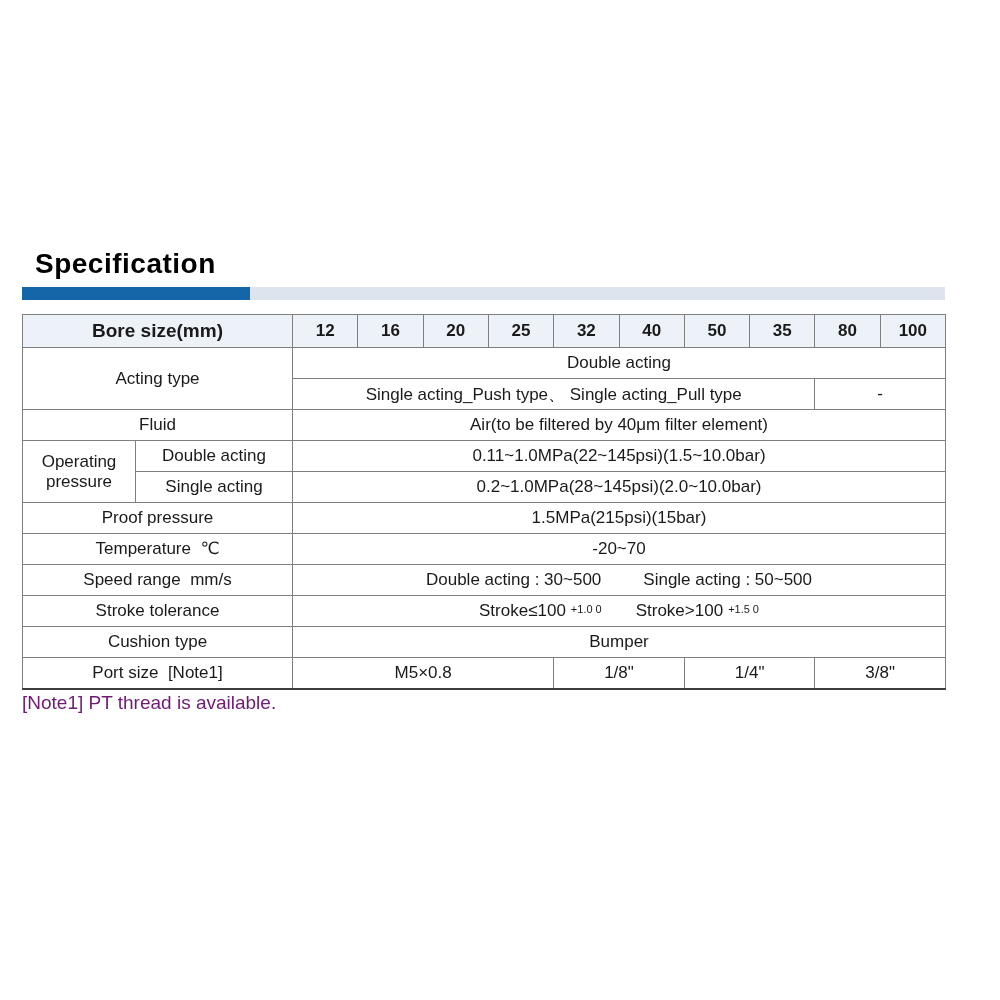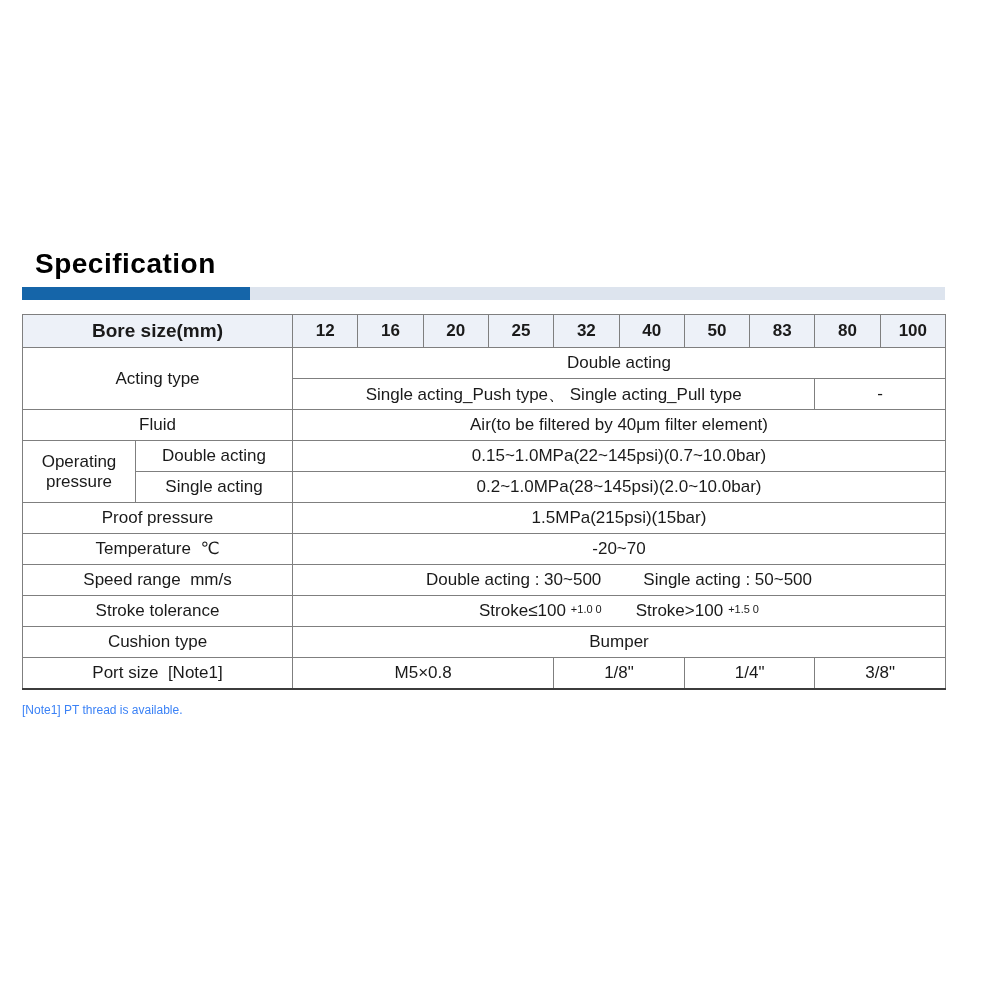--- a/index.html
+++ b/index.html
@@ -77,24 +77,23 @@
     font-size: 11px;
     line-height: 10px;
     margin-left: 5px;
     vertical-align: 3px;
   }
   .tol .b { padding-left: 3px; }
   .gap42 { display: inline-block; width: 42px; }
   .gap34 { display: inline-block; width: 34px; }
 
   .notes {
-    margin-top: 7px;
-    font-size: 12px;
+    font-size: 19px;
     line-height: 26px;
-    color: #3b82f6;
+    color: #701a75;
   }
 </style>
 </head>
 <body>
 
 <div class="page">
   <div class="sheet">
 
     <h1 class="title">Specification</h1>
 
@@ -122,21 +121,21 @@
       <tbody>
           <tr class="hdr">
         <td colspan="2" class="lbl bore">Bore size(mm)</td>
         <td class="num">12</td>
         <td class="num">16</td>
         <td class="num">20</td>
         <td class="num">25</td>
         <td class="num">32</td>
         <td class="num">40</td>
         <td class="num">50</td>
-        <td class="num">83</td>
+        <td class="num">35</td>
         <td class="num">80</td>
         <td class="num">100</td>
       </tr>
 
       <tr>
         <td colspan="2" rowspan="2" class="lbl">Acting type</td>
         <td colspan="10" class="val">Double acting</td>
       </tr>
       <tr>
         <td colspan="8" class="val">Single acting_Push type、 Single acting_Pull type</td>
@@ -144,21 +143,21 @@
       </tr>
 
       <tr>
         <td colspan="2" class="lbl">Fluid</td>
         <td colspan="10" class="val">Air(to be filtered by 40μm filter element)</td>
       </tr>
 
       <tr>
         <td rowspan="2" class="lbl">Operating pressure</td>
         <td class="lbl">Double acting</td>
-        <td colspan="10" class="val">0.15~1.0MPa(22~145psi)(0.7~10.0bar)</td>
+        <td colspan="10" class="val">0.11~1.0MPa(22~145psi)(1.5~10.0bar)</td>
       </tr>
       <tr>
         <td class="lbl">Single acting</td>
         <td colspan="10" class="val">0.2~1.0MPa(28~145psi)(2.0~10.0bar)</td>
       </tr>
 
       <tr>
         <td colspan="2" class="lbl">Proof pressure</td>
         <td colspan="10" class="val">1.5MPa(215psi)(15bar)</td>
       </tr>

